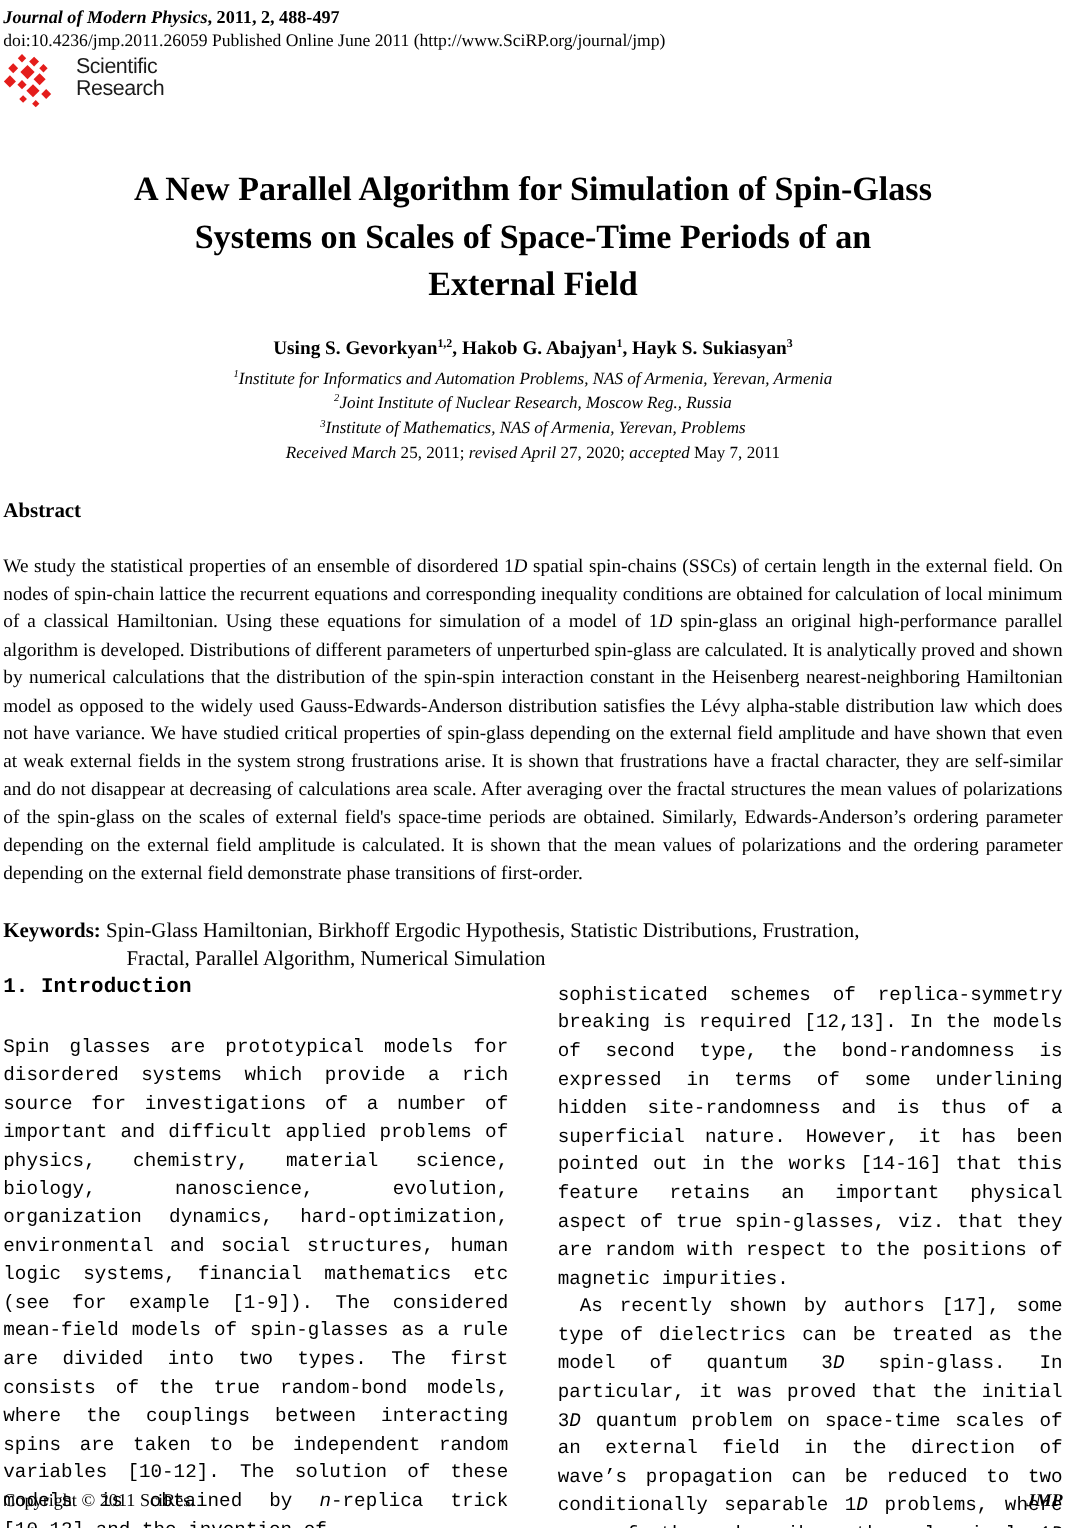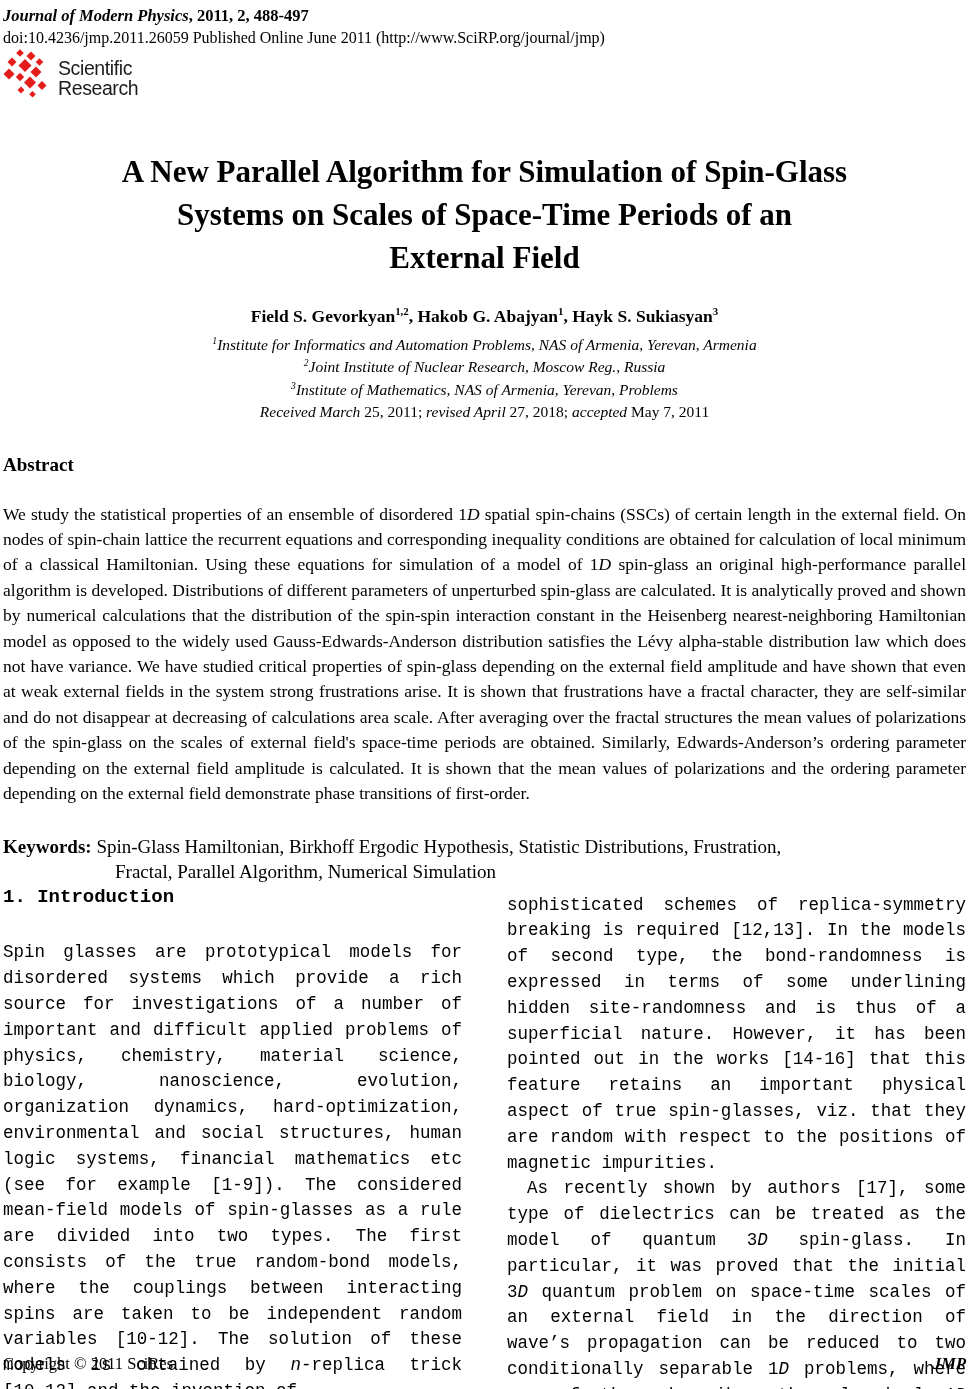--- a/index.html
+++ b/index.html
@@ -8,21 +8,21 @@
     color:#000;font-family:"Liberation Serif",serif;
     -webkit-font-smoothing:antialiased;
   }
   .page{position:absolute;inset:0;padding:5px 3px 0 3px;box-sizing:border-box;}
 
   
   .hdr{display:flex;justify-content:space-between;align-items:flex-start;flex-direction:column;}
   .hdr-left{font-size:16.5px;line-height:21.5px;}
   .hdr-journal{white-space:nowrap;}
   .hdr-doi{font-size:16px;}
-  .logo{display:flex;align-items:flex-end;gap:9px;margin-right:1px;}
+  .logo{display:flex;align-items:flex-start;gap:20px;margin-right:1px;}
   .logo svg{display:block;}
   .logo-text{
     font-family:"Liberation Sans",sans-serif;font-size:19.5px;line-height:19.5px;
     color:#1c1c1c;letter-spacing:-0.4px;white-space:pre-line;margin-top:3px;
   }
 
   
   .title{
     margin-top:52px;text-align:center;font-weight:bold;font-size:31px;
     line-height:43px;white-space:pre-line;
@@ -92,27 +92,27 @@
       </svg>
       <div class="logo-text" style="color: rgb(28, 28, 28);">Scientific
 Research</div>
     </div>
   </div>
 
   <div class="title">A New Parallel Algorithm for Simulation of Spin-Glass
 Systems on Scales of Space-Time Periods of an
 External Field</div>
 
-  <div class="authors"><span>Field S. Gevorkyan</span><span class="sup">1,2</span><span>, Hakob G. Abajyan</span><span class="sup">1</span><span>, Hayk S. Sukiasyan</span><span class="sup">3</span></div>
+  <div class="authors"><span>Using S. Gevorkyan</span><span class="sup">1,2</span><span>, Hakob G. Abajyan</span><span class="sup">1</span><span>, Hayk S. Sukiasyan</span><span class="sup">3</span></div>
 
   <div class="affs">
     <div class="aff"><span class="sup">1</span><span>Institute for Informatics and Automation Problems, NAS of Armenia, Yerevan, Armenia</span></div>
     <div class="aff"><span class="sup">2</span><span>Joint Institute of Nuclear Research, Moscow Reg., Russia</span></div>
     <div class="aff"><span class="sup">3</span><span>Institute of Mathematics, NAS of Armenia, Yerevan, Problems</span></div>
-    <div class="received"><span class="it">Received March </span><span>25, 2011; </span><span class="it">revised April </span><span>27, 2018; </span><span class="it">accepted </span><span>May 7, 2011</span></div>
+    <div class="received"><span class="it">Received March </span><span>25, 2011; </span><span class="it">revised April </span><span>27, 2020; </span><span class="it">accepted </span><span>May 7, 2011</span></div>
   </div>
 
   <div class="abs-heading">Abstract</div>
   <div class="abs-body"><span>We study the statistical properties of an ensemble of disordered 1</span><span class="it">D</span><span> spatial spin-chains (SSCs) of certain length in the external field. On nodes of spin-chain lattice the recurrent equations and corresponding inequality conditions are obtained for calculation of local minimum of a classical Hamiltonian. Using these equations for simulation of a model of 1</span><span class="it">D</span><span> spin-glass an original high-performance parallel algorithm is developed. Distributions of different parameters of unperturbed spin-glass are calculated. It is analytically proved and shown by numerical calculations that the distribution of the spin-spin interaction constant in the Heisenberg nearest-neighboring Hamiltonian model as opposed to the widely used Gauss-Edwards-Anderson distribution satisfies the Lévy alpha-stable distribution law which does not have variance. We have studied critical properties of spin-glass depending on the external field amplitude and have shown that even at weak external fields in the system strong frustrations arise. It is shown that frustrations have a fractal character, they are self-similar and do not disappear at decreasing of calculations area scale. After averaging over the fractal structures the mean values of polarizations of the spin-glass on the scales of external field's space-time periods are obtained. Similarly, Edwards-Anderson’s ordering parameter depending on the external field amplitude is calculated. It is shown that the mean values of polarizations and the ordering parameter depending on the external field demonstrate phase transitions of first-order.</span></div>
 
   <div class="keywords">
     <span class="kw-label">Keywords:</span>
     <span> </span>
     <span class="kw-text">Spin-Glass Hamiltonian, Birkhoff Ergodic Hypothesis, Statistic Distributions, Frustration,
 Fractal, Parallel Algorithm, Numerical Simulation</span>

